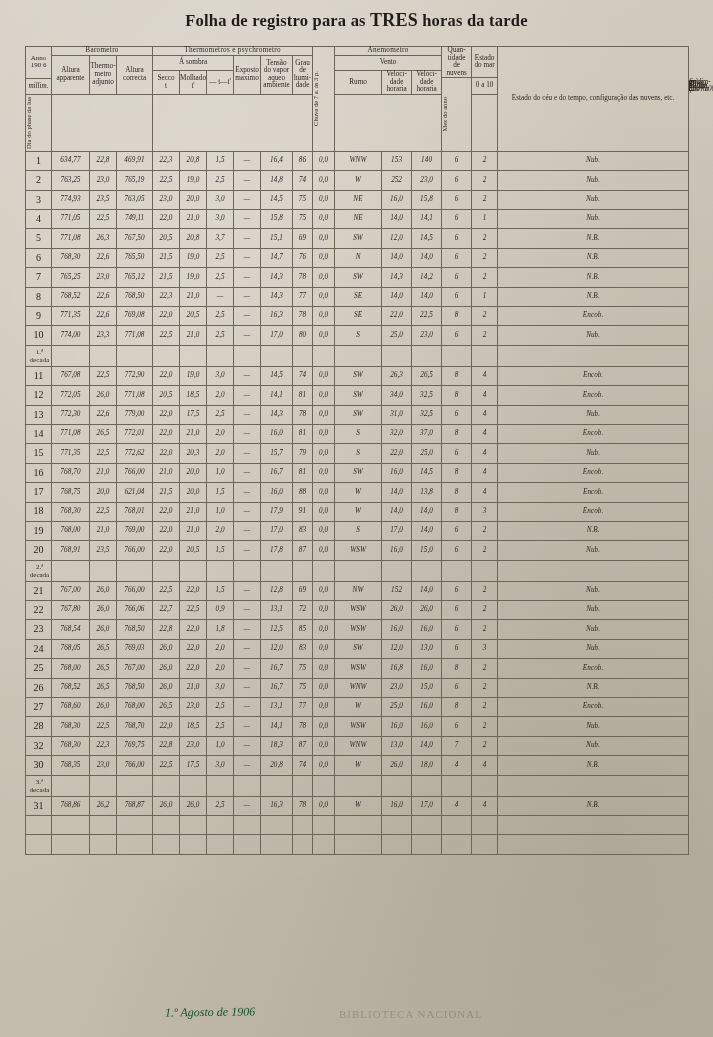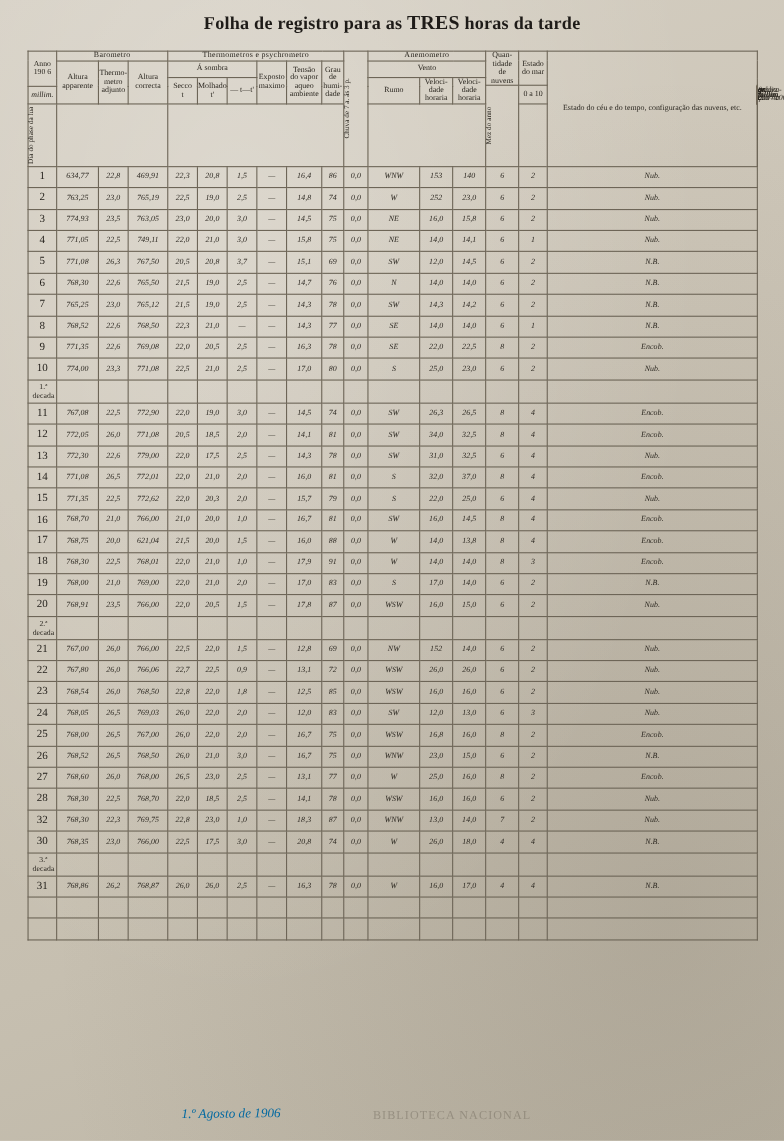--- a/index.html
+++ b/index.html
@@ -21,21 +21,21 @@
   }
   .title{
     position:absolute;left:0;top:10px;width:713px;text-align:center;
     font-family:"Liberation Serif", serif;
     font-size:16.5px;font-weight:700;letter-spacing:.2px;color:#1e1b18;
   }
   .title .big{font-size:18px;}
   .footer{
     position:absolute;left:165px;top:1005px;
     font-family:"Liberation Serif", serif;
-    font-style:italic;font-size:12px;color:#0369a1;
+    font-style:italic;font-size:12px;color:#14532d;
     transform:rotate(-0.6deg);
   }
   .ghost{
     position:absolute;left:300px;top:1008px;width:400px;
     font-size:11px;color:rgba(70,62,52,.28);letter-spacing:1px;margin-left:39px;
   }
 
   table.grid{
     position:absolute;left:25px;top:46px;
     border-collapse:collapse;

